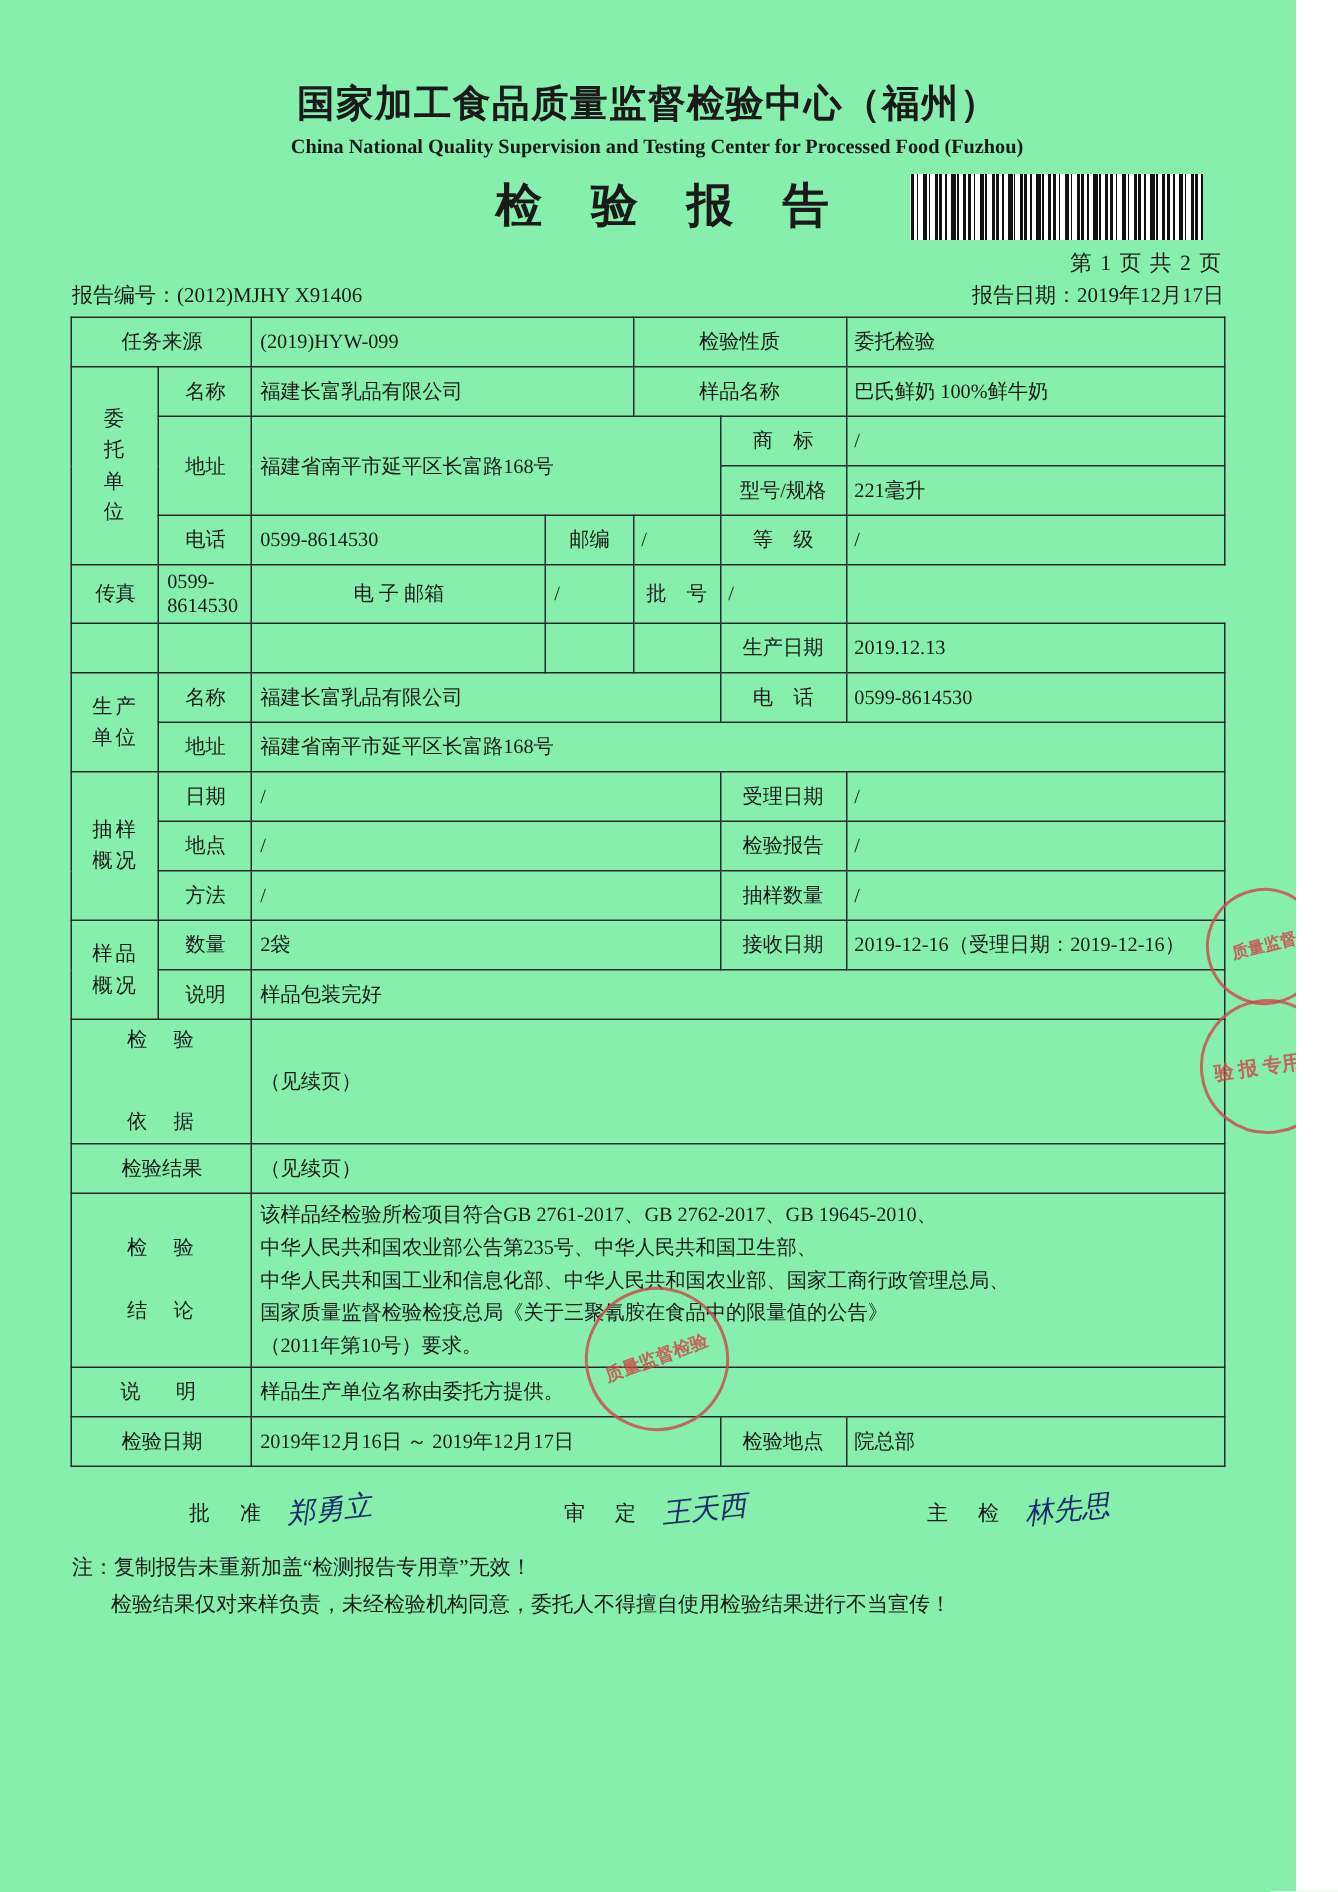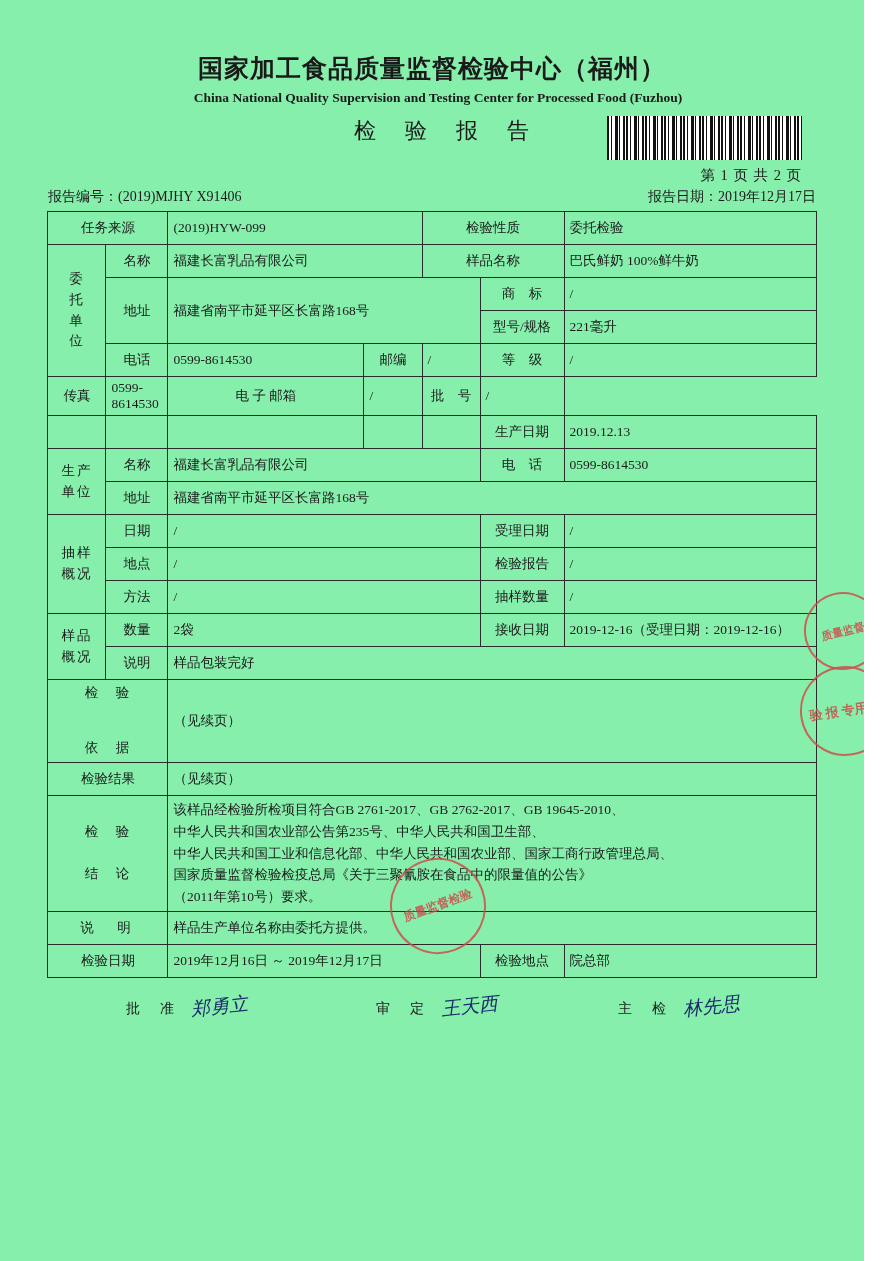--- a/index.html
+++ b/index.html
@@ -35,22 +35,22 @@
     margin-top: 5px;
     font-family: "Liberation Serif", serif;
     margin-left: 12px;
   }
   .title-row {
     position: relative;
     margin-top: 10px;
     height: 68px;
   }
   .title-cn {
-    font-size: 22px;
-    font-weight: normal;
+    font-size: 31px;
+    font-weight: bold;
     letter-spacing: 11px;
     font-family: "DejaVu Serif", "Liberation Serif", serif;
     margin-left: 30px;
   }
   .title-en {
     font-size: 23px;
     font-weight: bold;
     letter-spacing: 1px;
     margin-top: 1px;
     margin-left: 30px;
@@ -64,21 +64,21 @@
     height: 44px;
     background-image: repeating-linear-gradient(to right,
       #111 0px, #111 2px, #fff 2px, #fff 4px,
       #111 4px, #111 5px, #fff 5px, #fff 8px,
       #111 8px, #111 11px, #fff 11px, #fff 12px,
       #111 12px, #111 13px, #fff 13px, #fff 16px,
       #111 16px, #111 18px, #fff 18px, #fff 19px);
   }
   .pageno {
     position: absolute;
-    right: 62px;
+    right: 49px;
     top: 50px;
     font-size: 14.5px;
     letter-spacing: 1px;
   }
   .report-no-row {
     position: relative;
     width: 768px;
     margin: 4px auto 3px auto;
     font-size: 14px;
     height: 20px;
@@ -235,21 +235,21 @@
     <div class="org-en">China National Quality Supervision and Testing Center for Processed Food (Fuzhou)</div>
 
     <div class="title-row">
       <div class="title-cn">检 验 报 告</div>
       <div class="barcode"></div>
       <div class="pageno">第 1 页  共 2 页</div>
     </div>
   </div>
 
   <div class="report-no-row">
-    <div class="report-no">报告编号：(2019)MJHY X91406</div>
+    <div class="report-no">报告编号：(2012)MJHY X91406</div>
     <div class="report-date">报告日期：2019年12月17日</div>
   </div>
 
   <table class="main">
     <colgroup>
       <col style="width:58px">
       <col style="width:62px">
       <col style="width:196px">
       <col style="width:58px">
       <col style="width:58px">
@@ -421,20 +421,24 @@
     <div class="sig" style="left:328px">
       <span class="lab">审　定</span>
       <span class="hand">王天西</span>
     </div>
     <div class="sig" style="left:570px">
       <span class="lab">主　检</span>
       <span class="hand">林先思</span>
     </div>
   </div>
 
+  <div class="notes">
+    <div>注：复制报告未重新加盖“检测报告专用章”无效！</div>
+    <div class="n2">检验结果仅对来样负责，未经检验机构同意，委托人不得擅自使用检验结果进行不当宣传！</div>
+  </div>
 
   <div class="stamp" id="stamp-right-top">
     <span class="inner">质量监督</span>
   </div>
   <div class="stamp" id="stamp-right-mid">
     <span class="inner">验 报 专用章</span>
   </div>
   <div class="stamp" id="stamp-concl-a">
     <span class="inner">质量监督检验</span>
   </div>

